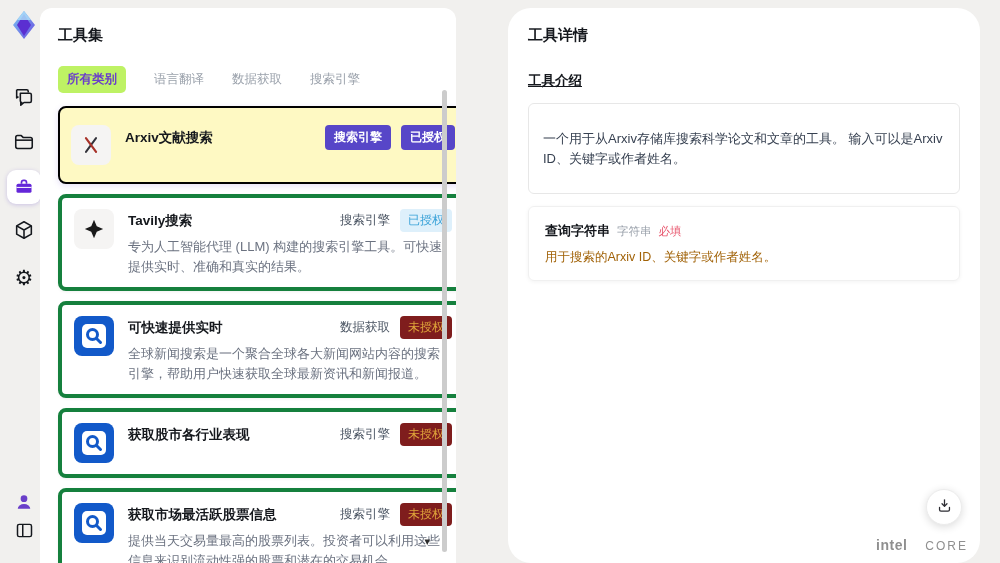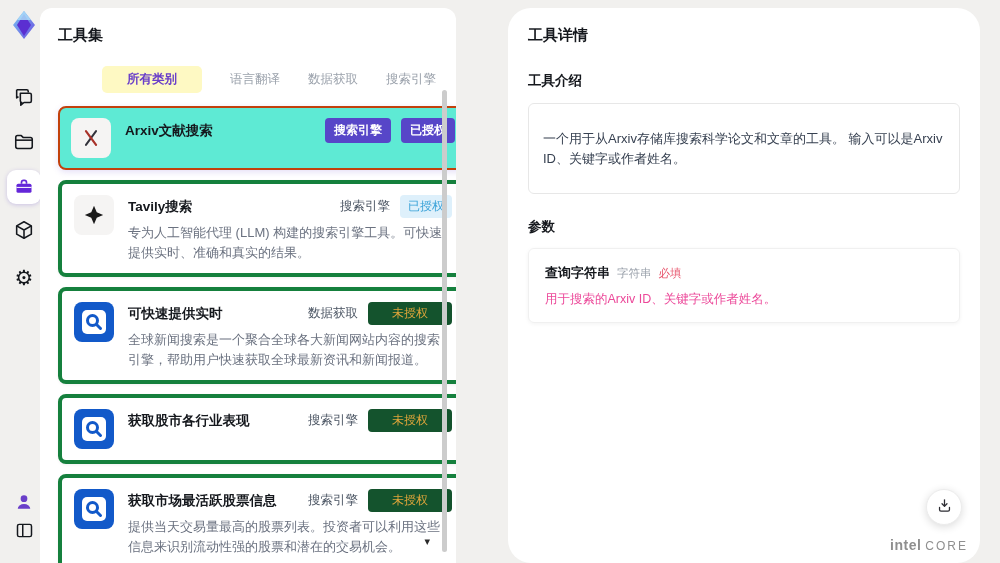--- a/index.html
+++ b/index.html
@@ -20,64 +20,64 @@
   .gear-glyph { font-size:21px; line-height:1; color:#15181d; }
   
   .panel { position:absolute; top:8px; background:#fff; border-radius:12px 12px 0 0; overflow:hidden; }
   .panel-list { left:40px; width:416px; height:555px; padding:16px 18px 0 18px; }
   .panel-detail { left:508px; width:472px; height:555px; padding:16px 20px 0 20px;border-radius:23px; }
   h1.page-title { font-size:15px; font-weight:bold; color:#15181d; margin-top:2px; }
   
   .tabs { display:flex; align-items:center; gap:28px; margin-top:21px; }
   .tab { background:none; border:none; font-size:12.5px; color:#9aa1ab; cursor:pointer;
     font-family:inherit; padding:0; }
-  .tab.active { background:#fef9c3; color:#6a3fc9; font-weight:bold; padding:5px 25px; border-radius:5px;margin-left:44px; }
+  .tab.active { background:#bef264; color:#6a3fc9; font-weight:bold; padding:5px 9px; border-radius:5px; }
   
   .cards { margin-top:13px; display:flex; flex-direction:column; gap:10px; width:410px; }
   .card { position:relative; display:flex; gap:14px; padding:11px 12px; background:#fff;
     border:4px solid #15803d; border-radius:8px; box-shadow:0 1px 3px rgba(0,0,0,.06); cursor:pointer; }
-  .card.selected { border:2px solid #c2410c; background:#5eead4;
-    box-shadow:0 2px 6px rgba(110,80,210,.18); padding:10px 11px; }
+  .card.selected { border:2px solid #000000; background:#fef9c3;
+    box-shadow:0 2px 6px rgba(110,80,210,.18); padding:17px 11px; }
   .tool-icon { flex:none; width:40px; height:40px; border-radius:8px;
     display:flex; align-items:center; justify-content:center; }
   .tool-icon.lightbg { background:#f5f4f3; }
   .tool-icon.bluebg  { background:#1259c9; }
   .card-body { flex:1; min-width:0; }
   .card-top { display:flex; align-items:center; }
   .tool-name { font-size:13.5px; font-weight:bold; color:#15181d; }
   .badges { margin-left:auto; display:flex; align-items:center; gap:10px; }
   .badge { font-size:12px; border-radius:4px; white-space:nowrap; }
   .badge-purple { background:#5746c8; color:#fff; padding:4px 9px; font-weight:bold; }
   .badge-blue   { background:#def0fb; color:#3aa2d8; padding:3px 8px; }
-  .badge-yellow { background:#14532d; color:#dfa53a; padding:3px 24px; }
+  .badge-yellow { background:#7f1d1d; color:#dfa53a; padding:3px 8px; }
   .tag-plain { font-size:12.5px; color:#4b5563; }
   .card-desc { margin-top:5px; font-size:13px; line-height:1.5; color:#6b7280; max-width:318px; }
   
   .scrollbar { position:absolute; right:9px; top:82px; width:5px; height:462px;
     background:#cccccc; border-radius:3px; }
   .scroll-caret { position:absolute; right:26px; top:527px; font-size:11px; color:#2a2a2a; }
   
   .detail-title { font-size:15px; font-weight:bold; color:#15181d; margin-top:2px; }
-  .section-h { font-size:13.5px; font-weight:bold; color:#15181d; }
+  .section-h { font-size:13.5px; font-weight:bold; color:#15181d;text-decoration:underline; }
   .h-intro { margin-top:27px; }
   .h-params { margin-top:24px; }
   .intro-box { margin-top:13px; border:1px solid #e7e7e7; border-radius:6px;
     padding:25px 14px; font-size:13px; color:#374151; line-height:1.5; }
   .param-card { margin-top:12px; border:1px solid #f0f0f0; border-radius:6px;
     box-shadow:0 1px 4px rgba(0,0,0,.05); padding:14px 16px; }
   .param-name { font-size:13px; font-weight:bold; color:#15181d; }
   .param-type { font-size:11.5px; color:#9aa1ab; margin-left:7px; }
   .param-required { font-size:11.5px; color:#e8566d; margin-left:7px; }
-  .param-desc { margin-top:9px; font-size:12.5px; color:#ec4899; }
+  .param-desc { margin-top:9px; font-size:12.5px; color:#a16207; }
   
   .dl-btn { position:absolute; right:18px; bottom:38px; width:36px; height:36px; border-radius:50%;
     background:#fff; border:1px solid #ececec; box-shadow:0 2px 8px rgba(0,0,0,.14);
     display:flex; align-items:center; justify-content:center; cursor:pointer; }
   .intel { position:absolute; right:12px; bottom:10px; color:#8f8f8f; display:flex;
-    align-items:baseline; gap:4px; }
+    align-items:baseline; gap:18px; }
   .intel-a { font-size:14px; font-weight:bold; letter-spacing:.5px; }
   .intel-b { font-size:12px; letter-spacing:2px; text-transform:uppercase;text-align:center; }
 </style>
 </head>
 <body>
 
 <aside class="rail">
   <div class="logo">
     <svg width="34" height="34" viewBox="0 0 34 34">
       <defs>
@@ -265,21 +265,20 @@
   <div class="scrollbar"></div>
   <div class="scroll-caret">▾</div>
 </main>
 
 <section class="panel panel-detail">
   <h2 class="detail-title">工具详情</h2>
 
   <h3 class="section-h h-intro">工具介绍</h3>
   <div class="intro-box">一个用于从Arxiv存储库搜索科学论文和文章的工具。 输入可以是Arxiv ID、关键字或作者姓名。</div>
 
-  <h3 class="section-h h-params">参数</h3>
   <div class="param-card">
     <div class="param-head">
       <span class="param-name">查询字符串</span><span class="param-type">字符串</span><span class="param-required">必填</span>
     </div>
     <div class="param-desc">用于搜索的Arxiv ID、关键字或作者姓名。</div>
   </div>
 
   <button class="dl-btn">
     <span>
       <svg width="17" height="17" viewBox="0 0 24 24" fill="none" stroke="#2d2d33" stroke-width="1.8" stroke-linecap="round" stroke-linejoin="round">

